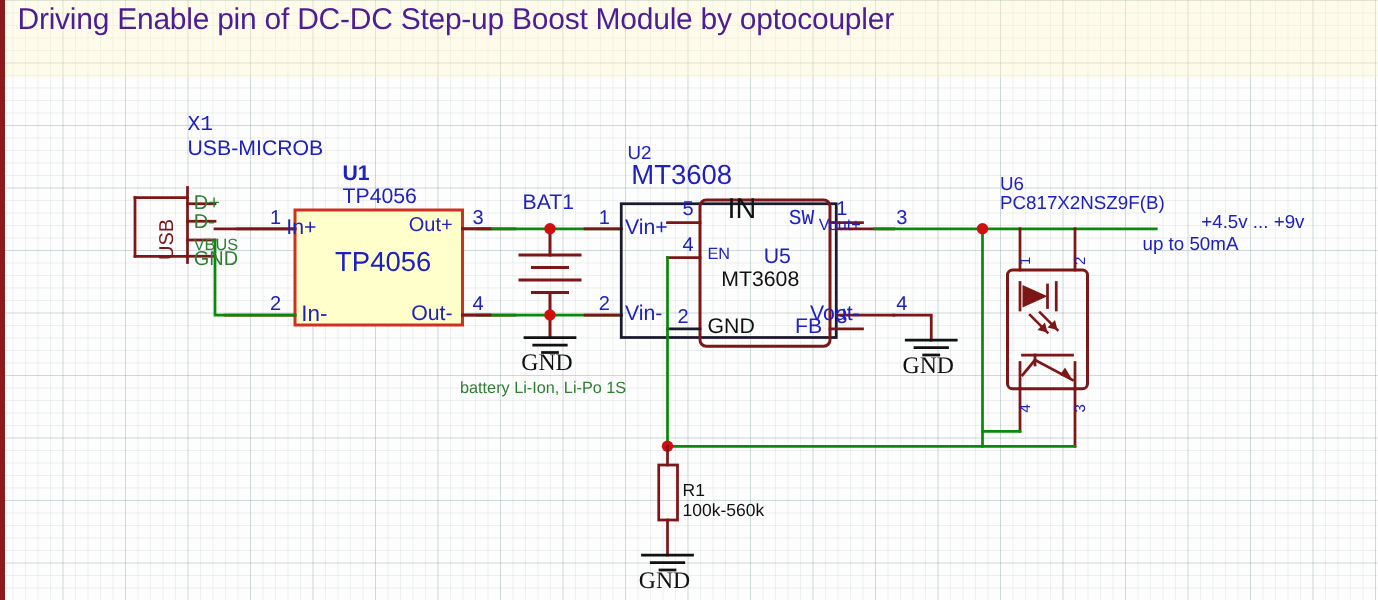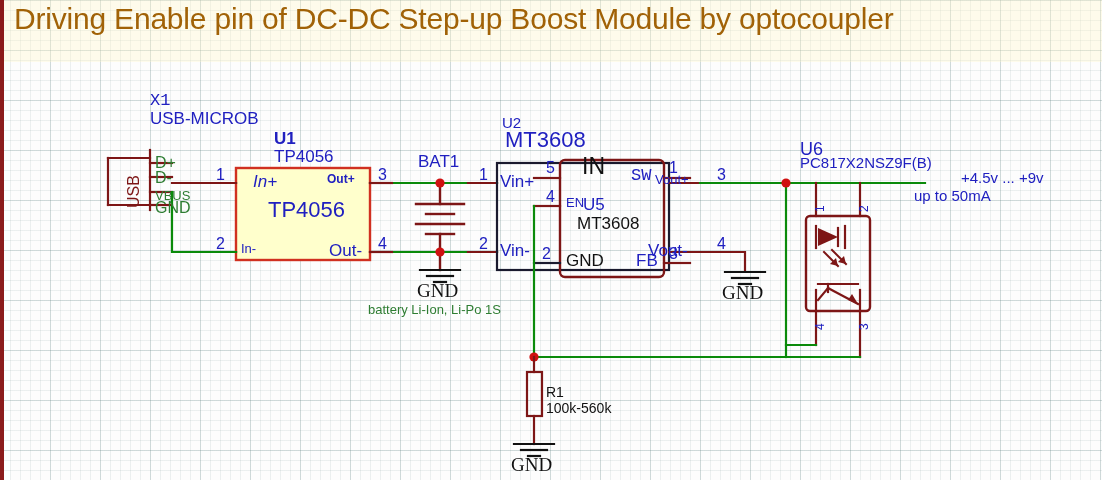--- a/index.html
+++ b/index.html
@@ -24,21 +24,21 @@
     background:rgba(255,245,200,0.35);
     pointer-events:none;
   }
   #leftBorder{
     position:absolute;left:0;top:0;width:4px;height:480px;
     background:#8b1a1a;
   }
   svg#schem{position:absolute;left:0;top:0;}
   .ttl{
     position:absolute;left:14px;top:2px;
-    font-size:30px;color:#a16207;white-space:nowrap;
+    font-size:24px;color:#4c1d95;white-space:nowrap;
     letter-spacing:-0.2px;
   }
   .lbl{position:absolute;white-space:nowrap;line-height:1.05;}
   .blue{color:#2020c0;}
   .dred{color:#7d1616;}
   .green{color:#2e7d32;}
   .black{color:#111111;}
   .gnd{font-family:"Liberation Serif", serif;font-size:19px;color:#111;}
   .pinb{font-size:16px;color:#2020c0;}
   .rot{transform:rotate(-90deg);transform-origin:left top;}
@@ -210,59 +210,59 @@
 <div class="lbl blue" style="left:150px;top:110px;font-size:17px;">USB-MICROB</div>
 <div class="lbl green" style="left:155px;top:155px;font-size:16px;">D+</div>
 <div class="lbl green" style="left:155px;top:170px;font-size:16px;">D-</div>
 <div class="lbl green" style="left:155px;top:189px;font-size:13px;">VBUS</div>
 <div class="lbl green" style="left:155px;top:200px;font-size:16px;">GND</div>
 
 <div class="lbl blue" style="left:274px;top:130px;font-size:17px;font-weight:bold;">U1</div>
 <div class="lbl blue" style="left:274px;top:148px;font-size:17px;">TP4056</div>
 <div class="lbl blue" style="left:268px;top:198px;font-size:22px;">TP4056</div>
 <div class="lbl pinb" style="left:216px;top:167px;">1</div>
-<div class="lbl pinb" style="left:253px;top:173px;font-size:17px;font-style:italic;">In+</div>
+<div class="lbl pinb" style="left:229px;top:173px;font-size:17px;">In+</div>
 <div class="lbl pinb" style="left:216px;top:236px;">2</div>
-<div class="lbl pinb" style="left:241px;top:242px;font-size:13px;">In-</div>
+<div class="lbl pinb" style="left:241px;top:242px;font-size:18px;">In-</div>
 <div class="lbl pinb" style="left:378px;top:167px;">3</div>
-<div class="lbl pinb" style="left:327px;top:173px;font-size:12px;font-weight:bold;">Out+</div>
+<div class="lbl pinb" style="left:327px;top:173px;font-size:16px;">Out+</div>
 <div class="lbl pinb" style="left:378px;top:236px;">4</div>
 <div class="lbl pinb" style="left:329px;top:242px;font-size:17px;">Out-</div>
 
 <div class="lbl blue" style="left:418px;top:153px;font-size:17px;">BAT1</div>
 <div class="lbl gnd" style="left:417px;top:281px;">GND</div>
 <div class="lbl green" style="left:368px;top:303px;font-size:13px;">battery Li-Ion, Li-Po 1S</div>
 
 <div class="lbl blue" style="left:502px;top:115px;font-size:15px;text-align:center;">U2</div>
 <div class="lbl blue" style="left:505px;top:128px;font-size:22px;">MT3608</div>
 <div class="lbl pinb" style="left:479px;top:167px;">1</div>
 <div class="lbl pinb" style="left:500px;top:173px;font-size:17px;">Vin+</div>
 <div class="lbl pinb" style="left:479px;top:236px;">2</div>
 <div class="lbl pinb" style="left:500px;top:242px;font-size:17px;">Vin-</div>
 <div class="lbl pinb" style="left:717px;top:167px;">3</div>
 <div class="lbl pinb" style="left:655px;top:173px;font-size:13px;">Vout+</div>
 <div class="lbl pinb" style="left:717px;top:236px;">4</div>
 <div class="lbl pinb" style="left:648px;top:242px;font-size:17px;">Vout-</div>
 
-<div class="lbl blue" style="left:583px;top:196px;font-size:17px;">U5</div>
+<div class="lbl blue" style="left:611px;top:196px;font-size:17px;">U5</div>
 <div class="lbl black" style="left:577px;top:215px;font-size:17px;">MT3608</div>
 <div class="lbl pinb" style="left:546px;top:160px;">5</div>
 <div class="lbl black" style="left:566px;top:154px;font-size:23px;margin-left:16px;">IN</div>
 <div class="lbl pinb" style="left:546px;top:189px;">4</div>
 <div class="lbl blue" style="left:566px;top:196px;font-size:13px;">EN</div>
 <div class="lbl pinb" style="left:542px;top:246px;">2</div>
 <div class="lbl black" style="left:566px;top:252px;font-size:17px;">GND</div>
 <div class="lbl pinb" style="left:669px;top:160px;">1</div>
 <div class="lbl blue" style="left:631px;top:167px;font-size:17px;font-family:Liberation Mono, monospace;">SW</div>
 <div class="lbl pinb" style="left:669px;top:246px;">3</div>
 <div class="lbl blue" style="left:636px;top:252px;font-size:17px;">FB</div>
 
 <div class="lbl gnd" style="left:722px;top:283px;">GND</div>
 
-<div class="lbl blue" style="left:800px;top:140px;font-size:18px;">U6</div>
+<div class="lbl blue" style="left:800px;top:140px;font-size:15px;">U6</div>
 <div class="lbl blue" style="left:800px;top:155px;font-size:15px;">PC817X2NSZ9F(B)</div>
 <div class="lbl blue rot" style="left:814px;top:212px;font-size:12px;">1</div>
 <div class="lbl blue rot" style="left:858px;top:212px;font-size:12px;">2</div>
 <div class="lbl blue rot" style="left:814px;top:330px;font-size:12px;">4</div>
 <div class="lbl blue rot" style="left:858px;top:330px;font-size:12px;">3</div>
 
 <div class="lbl blue" style="left:961px;top:170px;font-size:15px;">+4.5v ... +9v</div>
 <div class="lbl blue" style="left:914px;top:188px;font-size:15px;">up to 50mA</div>
 
 <div class="lbl black" style="left:546px;top:385px;font-size:14px;">R1</div>

